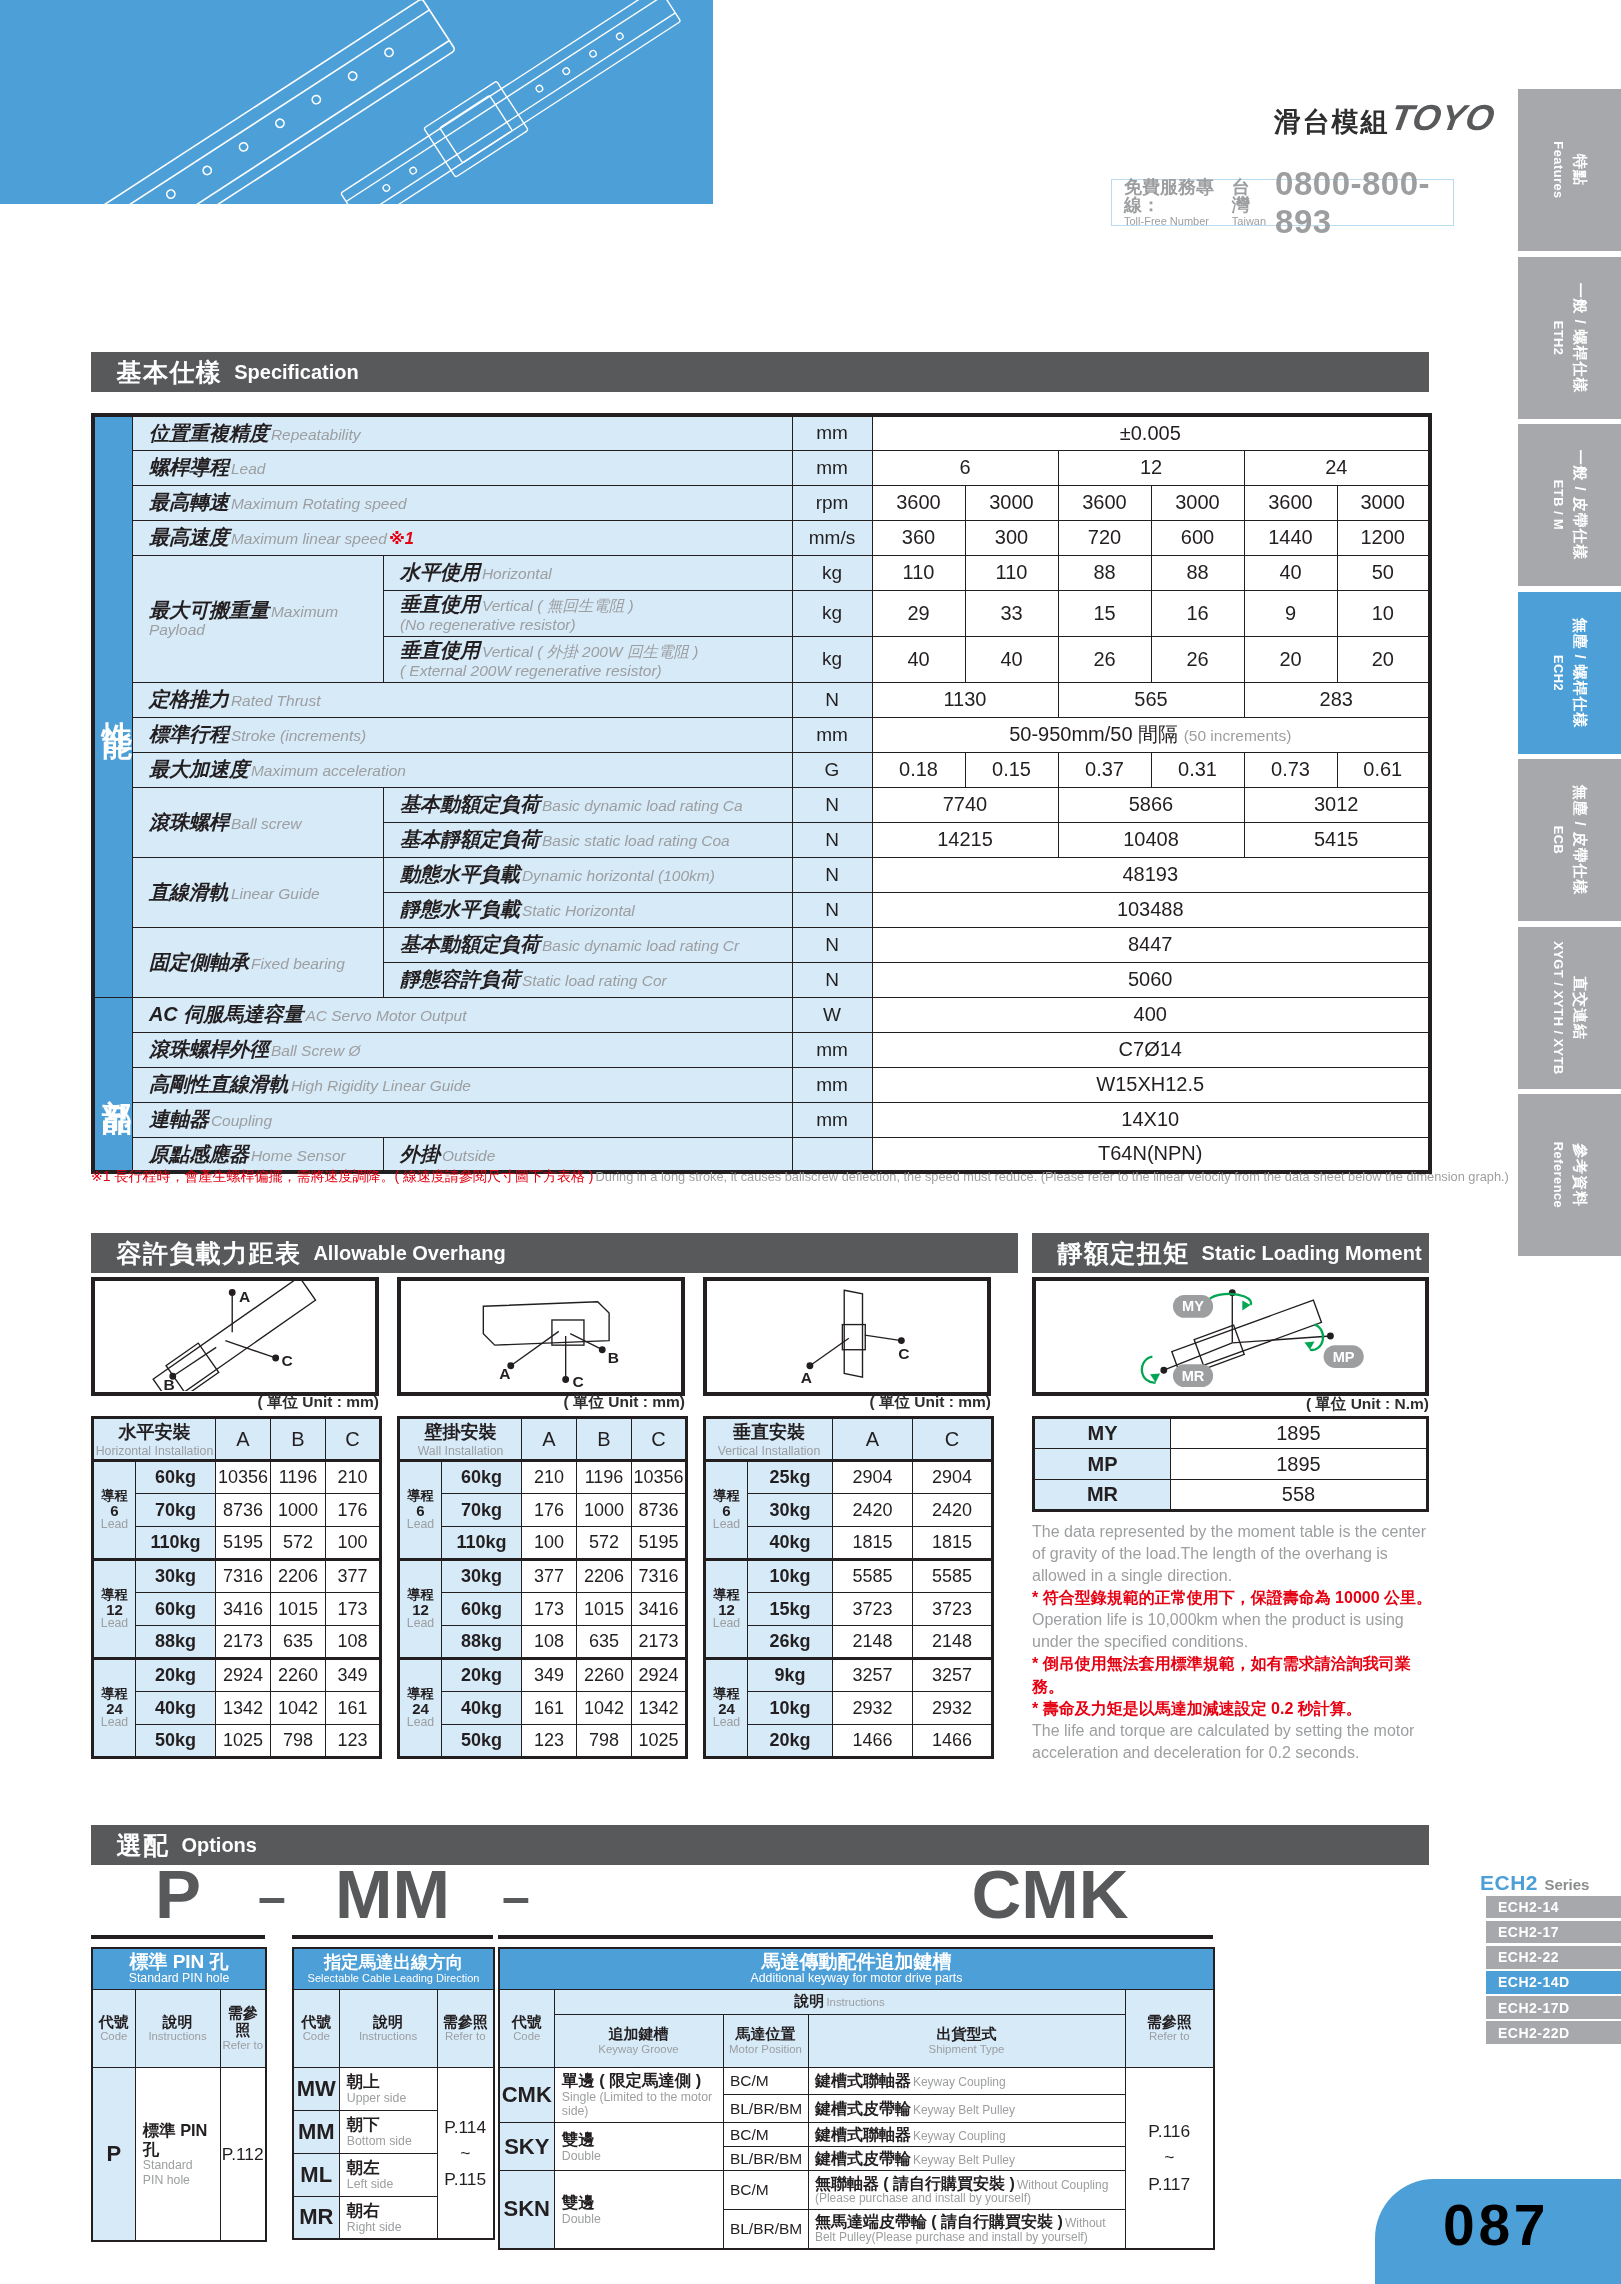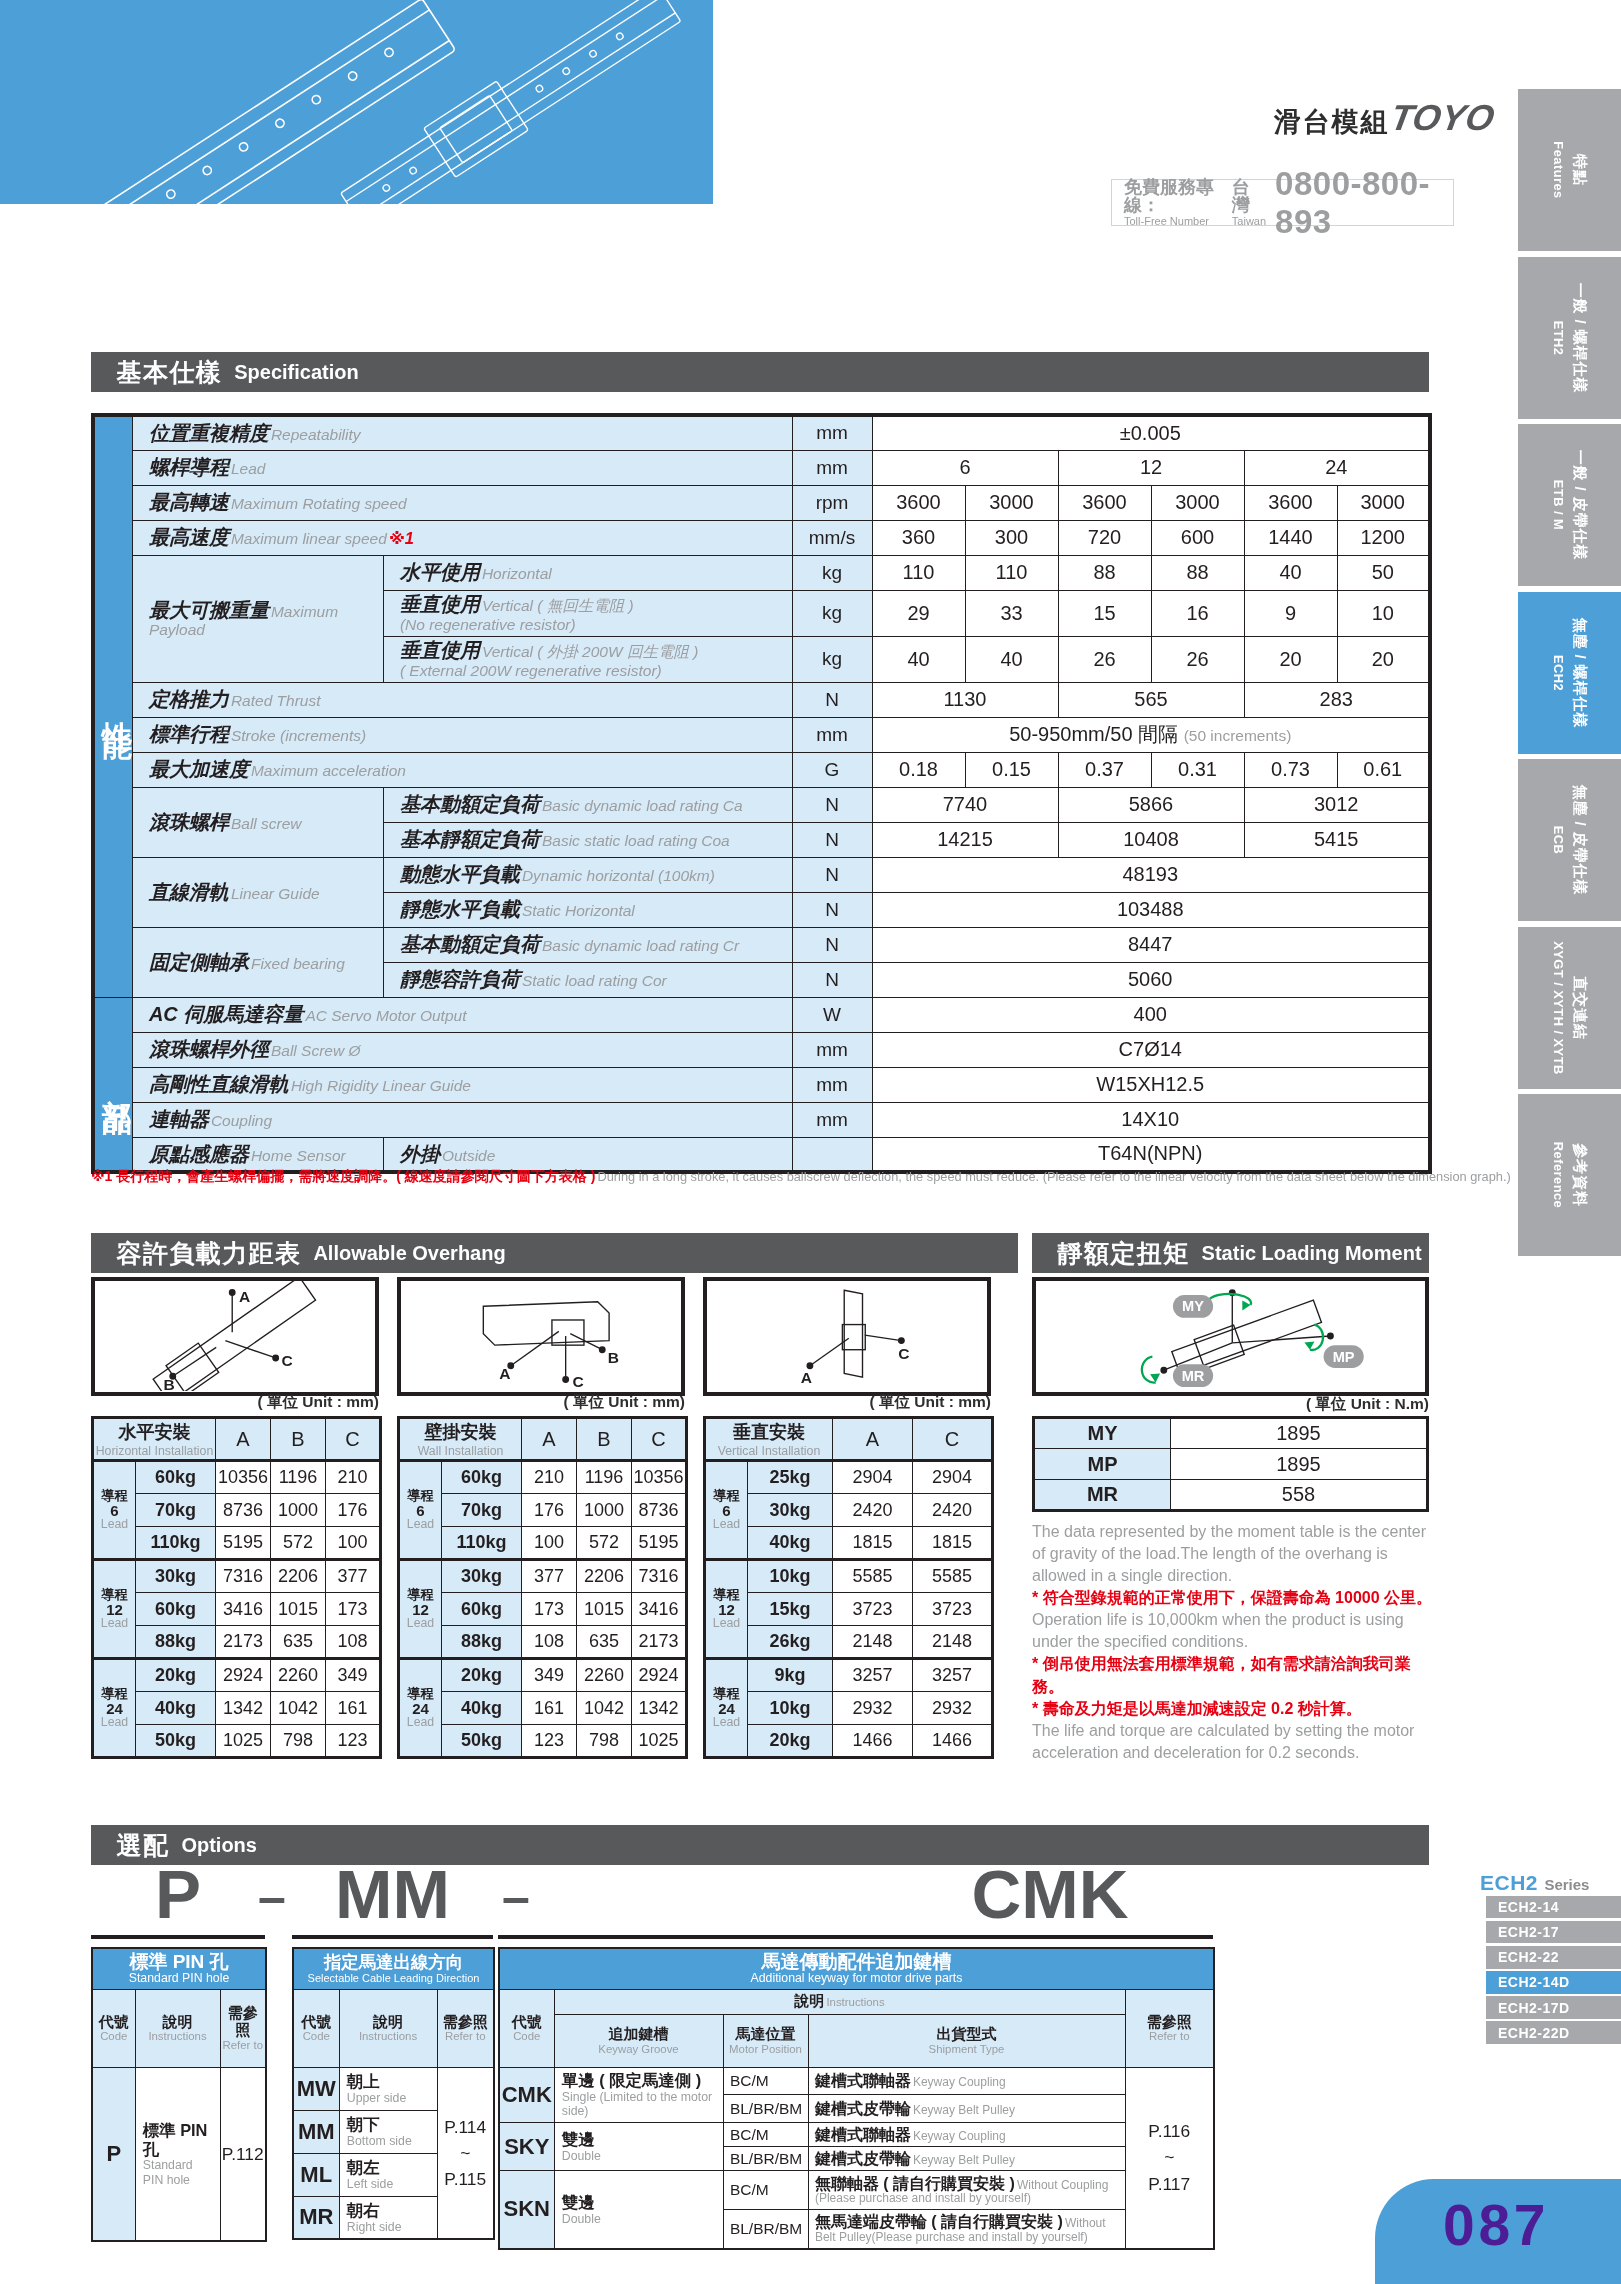--- a/index.html
+++ b/index.html
@@ -52,21 +52,21 @@
   td.side .vtext{writing-mode:vertical-rl;text-orientation:upright;font-size:30px;font-weight:bold;
     letter-spacing:7.3px;}
   td.lbl{background:#d7eaf8;padding-left:16.4px;line-height:1.12;font-style:italic;}
   .zh{font-weight:bold;font-size:20px;}
   .en{color:#9c9ea0;font-size:15.5px;font-weight:500;}
   .rednote{color:#e60012;font-size:16.4px;font-weight:bold;}
   td.unit{background:#d7eaf8;text-align:center;font-size:19px;}
   td.val{background:#fff;text-align:center;font-size:20px;}
   tr.parts-first td{border-top-width:3.7px;}
   #spec-footnote{left:91px;top:1168px;width:1370px;white-space:nowrap;}
-  #spec-footnote .red{color:#e60012;font-size:14px;font-weight:bold;}
+  #spec-footnote .red{color:#e60012;font-size:14px;font-weight:normal;}
   #spec-footnote .gray{color:#9c9ea0;font-size:12.8px;}
 
   
   .diagram-box{height:119px;border:4.6px solid #231f20;background:#fff;}
   .unit-note{font-size:15.5px;font-weight:bold;color:#2e2e2e;text-align:right;}
 
   
   .ov{width:288px;border:3.2px solid #231f20;}
   .ov th,.ov td{border:1.4px solid #231f20;}
   .ov thead th{height:42px;background:#d7eaf8;margin-top:18px;}
@@ -124,21 +124,21 @@
   #series-title .fam{color:#4d9fd8;font-size:21px;font-weight:800;letter-spacing:0.5px;}
   #series-title .suf{color:#8a8c8e;font-size:15px;font-weight:600;margin-left:6.4px;}
   #series-list{left:1486px;top:1896px;width:136px;}
   .series-item{height:22.4px;margin-bottom:2.7px;background:#a6a8ab;color:#fff;
     display:flex;align-items:center;padding-left:12px;font-size:14px;font-weight:bold;letter-spacing:0.5px;}
   .series-item.active{background:#4d9fd8;}
 
   
   #badge{left:1375px;top:2179px;width:246px;height:105px;background:#4d9fd8;
     border-top-left-radius:59px;}
-  #badge .num{position:absolute;left:68px;top:12.8px;font-size:57px;font-weight:800;color:#4c1d95;letter-spacing:3.7px;}
+  #badge .num{position:absolute;left:68px;top:12.8px;font-size:57px;font-weight:800;color:#000000;letter-spacing:3.7px;}
 </style>
 </head>
 <body>
 
 <div class="abs" id="hero">
   <svg width="713" height="204" viewBox="0 0 1560 447">
     <g stroke="#ffffff" stroke-width="3.5" fill="none" transform="rotate(-33 520 330)">
       <rect x="10" y="270" width="1030" height="135" rx="8"></rect>
       <line x1="10" y1="300" x2="1040" y2="300"></line>
       <line x1="10" y1="380" x2="1040" y2="380"></line>

